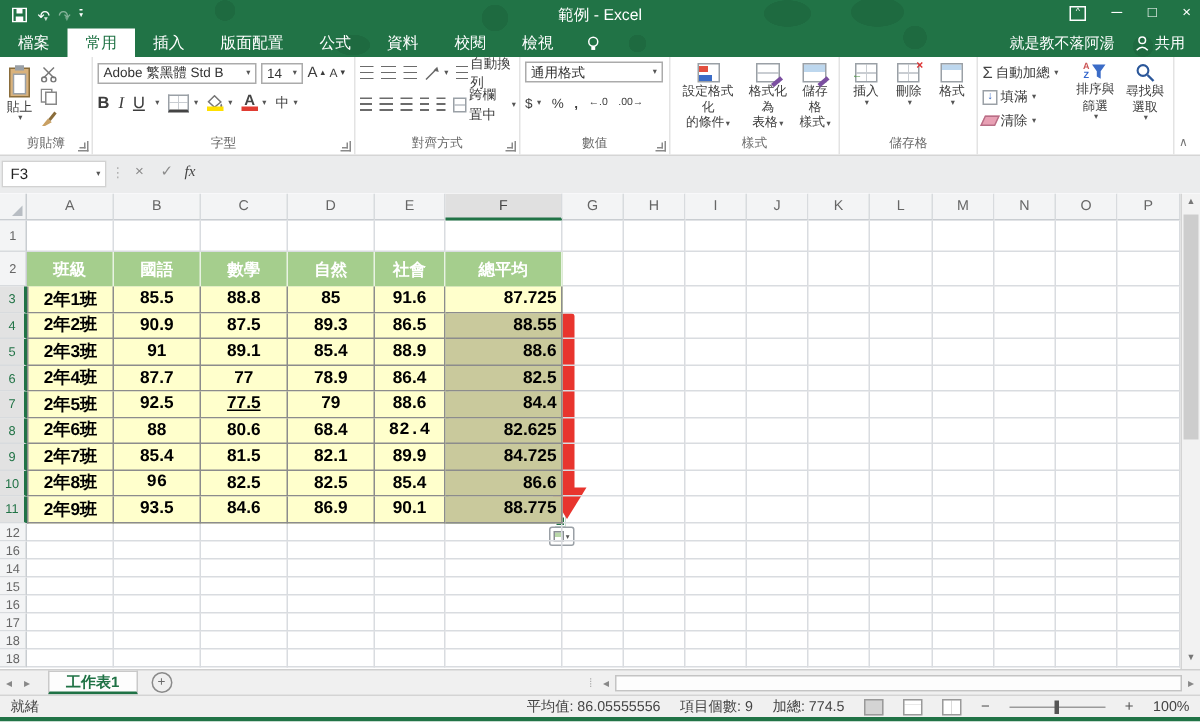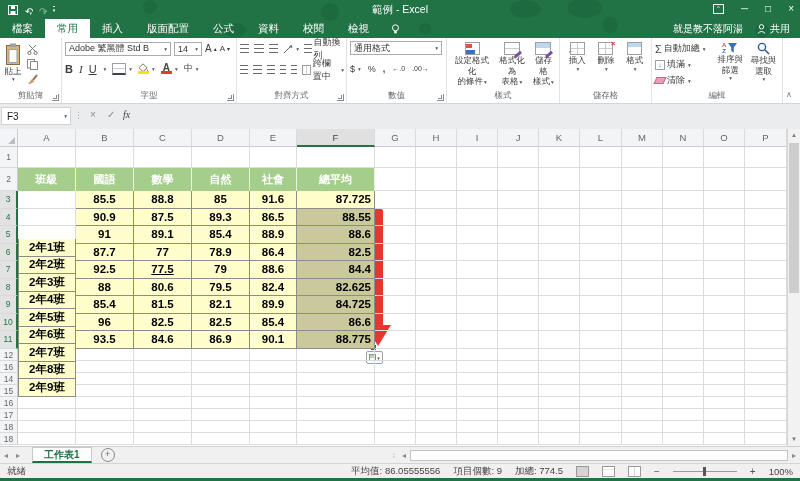--- a/index.html
+++ b/index.html
@@ -79,21 +79,21 @@
   .ch.sel{background:#e0e0e0;border-bottom:2px solid #217346;color:#444;}
   #gridbody{position:absolute;left:0;top:18px;right:13px;bottom:0;overflow:hidden;}
   .rh{position:absolute;left:0;width:18px;box-sizing:border-box;background:#f3f4f5;color:#666;
       font-size:8.5px;text-align:center;border-right:1px solid #c9cdd1;border-bottom:1px solid #d8dbde;}
   .rh.sel{background:#e2e2e2;color:#217346;border-right:2px solid #217346;}
   .gc{position:absolute;box-sizing:border-box;border-right:1px solid #d9dce0;border-bottom:1px solid #d9dce0;}
   .tcell{position:absolute;box-sizing:border-box;background:#ffffcc;border-right:1px solid #8c8c8c;border-bottom:1px solid #8c8c8c;
          display:flex;align-items:center;justify-content:center;font-size:11.5px;font-weight:600;color:#000;}
   .tcell.olive{background:#c9c99c;}
   .tcell.rt{justify-content:flex-end;padding-right:3px;}
-  .tcell.lb{border-left:1px solid #8c8c8c;margin-top:48px;}
+  .tcell.lb{border-left:1px solid #8c8c8c;}
   .hcell{position:absolute;box-sizing:border-box;background:#a5ce8d;color:#fff;font-size:11px;font-weight:bold;
          display:flex;align-items:center;justify-content:center;border-right:1px solid rgba(255,255,255,.75);}
   #titlecell{position:absolute;background:#fff;display:flex;align-items:center;justify-content:center;
              font-size:12.5px;font-weight:600;color:#000;}
   #selbox{position:absolute;border:2px solid #1f7245;box-sizing:border-box;pointer-events:none;}
   #fillhandle{position:absolute;width:5px;height:5px;background:#1f7245;border:1px solid #fff;}
   #arrow-shaft{position:absolute;left:374px;top:62px;width:9px;height:118px;background:#e8352e;border-radius:2px;}
   #arrow-head{position:absolute;left:365px;top:178px;width:0;height:0;
               border-left:13px solid transparent;border-right:13px solid transparent;border-top:21px solid #e8352e;}
   #autofill{position:absolute;left:366px;top:204px;width:17px;height:13px;background:#fff;border:1px solid #9aa0a6;
@@ -418,21 +418,20 @@
           <span>
             <svg width="13" height="13">
                 <circle cx="5" cy="5" r="3.6" fill="none" stroke="#2b579a" stroke-width="1.4"></circle>
                 <line x1="8" y1="8" x2="12" y2="12" stroke="#2b579a" stroke-width="1.6"></line>
               </svg>
           </span>
           <span>尋找與選取</span>
           <span class="dd">▾</span>
         </div>
       </div>
-      <div class="grp-label">編輯</div>
     </div>
 
     <div style="width:17px;position:relative;">
       <span style="position:absolute;bottom:4px;left:3px;font-size:8px;color:#777;">∧</span>
     </div>
   </div>
 
   <div id="fbar">
     <div id="namebox">
       <span>F3</span>
@@ -828,31 +827,31 @@
         <div class="tcell rt olive" style="left: 297px; top: 96.5px; width: 78px; height: 17.5px;">82.5</div>
         <div class="tcell lb" style="left: 18px; top: 114px; width: 58px; height: 17.5px;">2年5班</div>
         <div class="tcell" style="left: 76px; top: 114px; width: 58px; height: 17.5px;">92.5</div>
         <div class="tcell" style="left: 134px; top: 114px; width: 58px; height: 17.5px; text-decoration: underline;">77.5</div>
         <div class="tcell" style="left: 192px; top: 114px; width: 58px; height: 17.5px;">79</div>
         <div class="tcell" style="left: 250px; top: 114px; width: 47px; height: 17.5px;">88.6</div>
         <div class="tcell rt olive" style="left: 297px; top: 114px; width: 78px; height: 17.5px;">84.4</div>
         <div class="tcell lb" style="left: 18px; top: 131.5px; width: 58px; height: 17.5px;">2年6班</div>
         <div class="tcell" style="left: 76px; top: 131.5px; width: 58px; height: 17.5px;">88</div>
         <div class="tcell" style="left: 134px; top: 131.5px; width: 58px; height: 17.5px;">80.6</div>
-        <div class="tcell" style="left: 192px; top: 131.5px; width: 58px; height: 17.5px;">79.5</div>
-        <div class="tcell" style="left: 250px; top: 131.5px; width: 47px; height: 17.5px;">82.4</div>
+        <div class="tcell" style="left: 192px; top: 131.5px; width: 58px; height: 17.5px;">68.4</div>
+        <div class="tcell" style="left: 250px; top: 131.5px; width: 47px; height: 17.5px; font-family: Liberation Mono, monospace;">82.4</div>
         <div class="tcell rt olive" style="left: 297px; top: 131.5px; width: 78px; height: 17.5px;">82.625</div>
         <div class="tcell lb" style="left: 18px; top: 149px; width: 58px; height: 17.5px;">2年7班</div>
         <div class="tcell" style="left: 76px; top: 149px; width: 58px; height: 17.5px;">85.4</div>
         <div class="tcell" style="left: 134px; top: 149px; width: 58px; height: 17.5px;">81.5</div>
         <div class="tcell" style="left: 192px; top: 149px; width: 58px; height: 17.5px;">82.1</div>
         <div class="tcell" style="left: 250px; top: 149px; width: 47px; height: 17.5px;">89.9</div>
         <div class="tcell rt olive" style="left: 297px; top: 149px; width: 78px; height: 17.5px;">84.725</div>
         <div class="tcell lb" style="left: 18px; top: 166.5px; width: 58px; height: 17.5px;">2年8班</div>
-        <div class="tcell" style="left: 76px; top: 166.5px; width: 58px; height: 17.5px;">96</div>
+        <div class="tcell" style="left: 76px; top: 166.5px; width: 58px; height: 17.5px; font-family: Liberation Mono, monospace;">96</div>
         <div class="tcell" style="left: 134px; top: 166.5px; width: 58px; height: 17.5px;">82.5</div>
         <div class="tcell" style="left: 192px; top: 166.5px; width: 58px; height: 17.5px;">82.5</div>
         <div class="tcell" style="left: 250px; top: 166.5px; width: 47px; height: 17.5px;">85.4</div>
         <div class="tcell rt olive" style="left: 297px; top: 166.5px; width: 78px; height: 17.5px;">86.6</div>
         <div class="tcell lb" style="left: 18px; top: 184px; width: 58px; height: 17.5px;">2年9班</div>
         <div class="tcell" style="left: 76px; top: 184px; width: 58px; height: 17.5px;">93.5</div>
         <div class="tcell" style="left: 134px; top: 184px; width: 58px; height: 17.5px;">84.6</div>
         <div class="tcell" style="left: 192px; top: 184px; width: 58px; height: 17.5px;">86.9</div>
         <div class="tcell" style="left: 250px; top: 184px; width: 47px; height: 17.5px;">90.1</div>
         <div class="tcell rt olive" style="left: 297px; top: 184px; width: 78px; height: 17.5px;">88.775</div>

